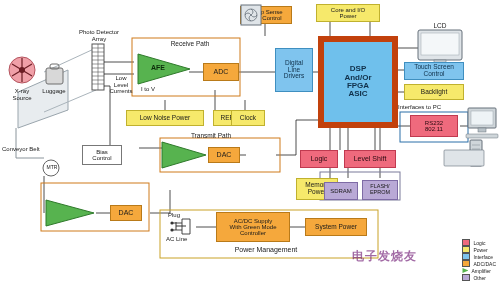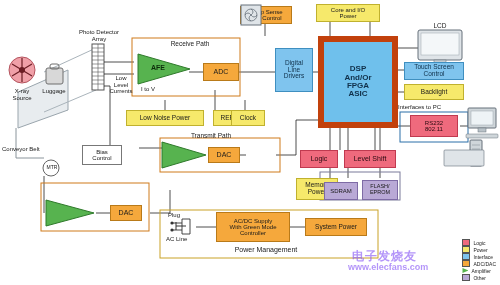--- a/index.html
+++ b/index.html
@@ -12,21 +12,21 @@
   .blue{background:#7fc4ee;border:1px solid #3f8fc0;color:#10304a;}
   .bigblue{background:#6fc0ec;border:6px solid #c2410c;color:#10304a;}
   .pink{background:#ef6a7d;border:1px solid #c03a50;color:#2a0a10;}
   .gray{background:#ffffff;border:1px solid #777;color:#1a1a1a;}
   .purple{background:#b9a9d6;border:1px solid #7e6ba5;color:#1a1a1a;}
   svg.wires{position:absolute;left:0;top:0;width:500px;height:285px;pointer-events:none;}
   .tri{position:absolute;}
   .legend{position:absolute;right:4px;bottom:4px;font-size:5px;color:#222;}
   .legend .row{display:flex;align-items:center;gap:3px;height:7px;}
   .sw{width:6px;height:5px;display:inline-block;border:1px solid #555;}
-  .wm{position:absolute;color:#8b5cf6;font-weight:bold;opacity:.65;}
+  .wm{position:absolute;color:#701a75;font-weight:bold;opacity:.65;}
 </style>
 </head>
 <body>
 
 <div id="stage">
 
   <svg class="wires" viewBox="0 0 500 285">
 
     <path d="M18 92 L68 70 L68 110 L18 128 Z" fill="#e8ecef" stroke="#9aa5ad" stroke-width="1"></path>
     <path d="M44 72 L96 48 L96 90 L44 112" fill="none" stroke="#aab4bb" stroke-width="1"></path>
@@ -233,15 +233,14 @@
         <span class="sw" style="background:#57b34f;border:none;clip-path:polygon(0 0,100% 50%,0 100%)"></span>
         <span>Amplifier</span>
       </div>
     <div class="row">
         <span class="sw" style="background:#b9a9d6"></span>
         <span>Other</span>
       </div>
   </div>
 
   <div class="wm" style="left:352px;top:248px;font-size:12px;letter-spacing:1px;">电子发烧友</div>
-  <div class="wm" style="left:348px;top:262px;font-size:9px;">www.elecfans.com</div>
 
 </div>
 
 </body></html>

